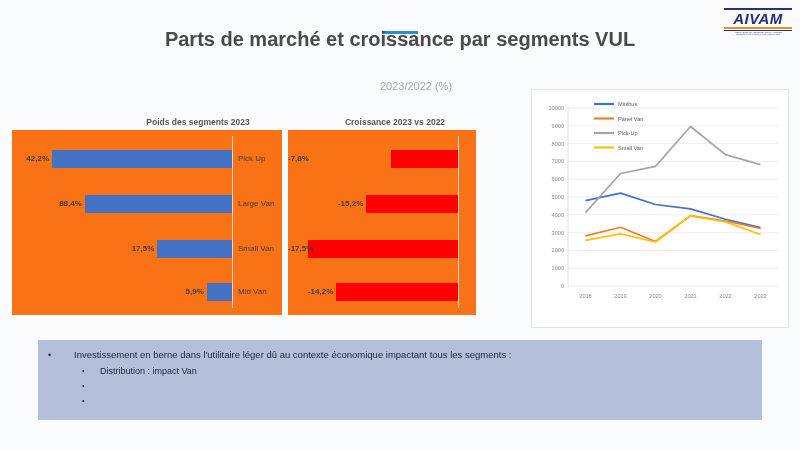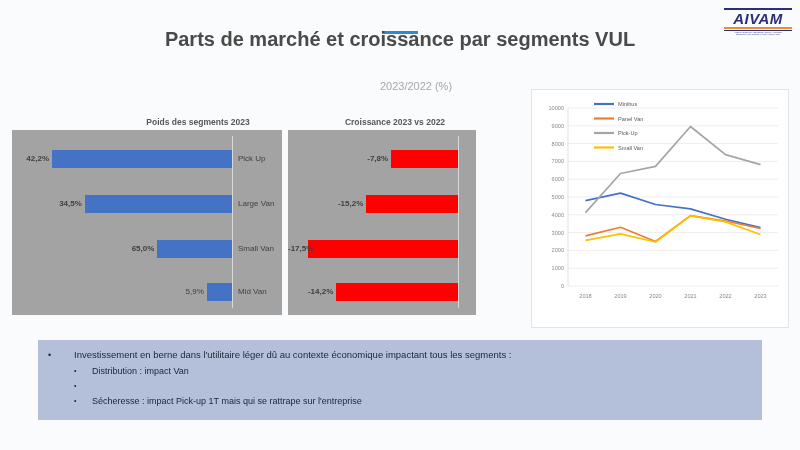--- a/index.html
+++ b/index.html
@@ -96,21 +96,21 @@
   
   .bar-chart-title {
     position: absolute;
     font-size: 8.5px;
     font-weight: bold;
     color: #575757;
     text-align: center;
   }
   .bar-panel {
     position: absolute;
-    background: #a3a3a3;
+    background: #f97316;
   }
   .bar-axis {
     position: absolute;
     width: 1px;
     background: #d9d9d9;
   }
   .bar-rect {
     height: 18px;
   }
 
@@ -152,23 +152,22 @@
   }
   .note-l1 {
     display: flex;
     align-items: flex-start;
     padding-left: 10px;
     margin-bottom: 2px;
   }
   .note-l2 {
     display: flex;
     align-items: flex-end;
-    padding-left: 28px;
+    padding-left: 44px;
     margin-bottom: 1px;
-    margin-left: 8px;
   }
   .bullet {
     color: #1b2436;
     font-size: 9px;
     line-height: 14px;
     width: 26px;
     flex: 0 0 26px;
   }
   .note-text {
     font-size: 9.5px;
@@ -194,35 +193,35 @@
 <div id="page-title">Parts de marché et croissance par segments VUL</div>
 <div id="page-subtitle">2023/2022 (%)</div>
 
 <div class="bar-chart-title" style="left:108px; top:117px; width:180px;text-align:center;">Poids des segments 2023</div>
 <div class="bar-panel" id="panel-poids" style="left:12px; top:130px; width:270px; height:185px;">
   <div class="bar-axis" id="axis-poids" style="left:220px; top:6px; height:172px;"></div>
 <div class="bar-rect" style="position: absolute; left: 40px; top: 20px; width: 180px; background: rgb(68, 114, 196);"></div>
     <div style="position: absolute; left: 0px; width: 37px; top: 20px; height: 18px; line-height: 18px; text-align: right; font-size: 8px; font-weight: bold; color: rgb(64, 64, 64); white-space: nowrap;">42,2%</div>
     <div style="position: absolute; left: 226px; top: 20px; height: 18px; line-height: 18px; font-size: 8px; color: rgb(64, 64, 64); white-space: nowrap;">Pick Up</div>
     <div class="bar-rect" style="position: absolute; left: 72.8436px; top: 65px; width: 147.156px; background: rgb(68, 114, 196);"></div>
-    <div style="position: absolute; left: 0px; width: 69.8436px; top: 65px; height: 18px; line-height: 18px; text-align: right; font-size: 8px; font-weight: bold; color: rgb(64, 64, 64); white-space: nowrap;">34,5%</div>
+    <div style="position: absolute; left: 0px; width: 69.8436px; top: 65px; height: 18px; line-height: 18px; text-align: right; font-size: 8px; font-weight: bold; color: rgb(64, 64, 64); white-space: nowrap;">88,4%</div>
     <div style="position: absolute; left: 226px; top: 65px; height: 18px; line-height: 18px; font-size: 8px; color: rgb(64, 64, 64); white-space: nowrap;">Large Van</div>
     <div class="bar-rect" style="position: absolute; left: 145.355px; top: 110px; width: 74.6445px; background: rgb(68, 114, 196);"></div>
-    <div style="position: absolute; left: 0px; width: 142.355px; top: 110px; height: 18px; line-height: 18px; text-align: right; font-size: 8px; font-weight: bold; color: rgb(64, 64, 64); white-space: nowrap;">65,0%</div>
+    <div style="position: absolute; left: 0px; width: 142.355px; top: 110px; height: 18px; line-height: 18px; text-align: right; font-size: 8px; font-weight: bold; color: rgb(64, 64, 64); white-space: nowrap;">17,5%</div>
     <div style="position: absolute; left: 226px; top: 110px; height: 18px; line-height: 18px; font-size: 8px; color: rgb(64, 64, 64); white-space: nowrap;">Small Van</div>
     <div class="bar-rect" style="position: absolute; left: 194.834px; top: 153px; width: 25.1659px; background: rgb(68, 114, 196);"></div>
-    <div style="position: absolute; left: 0px; width: 191.834px; top: 153px; height: 18px; line-height: 18px; text-align: right; font-size: 8px; font-weight: normal; color: rgb(64, 64, 64); white-space: nowrap;">5,9%</div>
+    <div style="position: absolute; left: 0px; width: 191.834px; top: 153px; height: 18px; line-height: 18px; text-align: right; font-size: 8px; font-weight: bold; color: rgb(64, 64, 64); white-space: nowrap;">5,9%</div>
     <div style="position: absolute; left: 226px; top: 153px; height: 18px; line-height: 18px; font-size: 8px; color: rgb(64, 64, 64); white-space: nowrap;">Mid Van</div>
   </div>
 
 <div class="bar-chart-title" style="left:300px; top:117px; width:190px;">Croissance 2023 vs 2022</div>
 <div class="bar-panel" id="panel-croissance" style="left:288px; top:130px; width:188px; height:185px;">
   <div class="bar-axis" id="axis-croissance" style="left:170px; top:6px; height:172px;"></div>
 <div class="bar-rect" style="position: absolute; left: 103.143px; top: 20px; width: 66.8571px; background: rgb(255, 0, 0);"></div>
-    <div style="position: absolute; left: 0px; width: 100.143px; top: 20px; height: 18px; line-height: 18px; text-align: right; font-size: 8px; font-weight: bold; color: rgb(64, 64, 64); white-space: nowrap;">-7,8%</div>
+    <div style="position: absolute; left: 0px; width: 100.143px; top: 20px; height: 18px; line-height: 18px; text-align: left; font-size: 8px; font-weight: bold; color: rgb(64, 64, 64); white-space: nowrap;">-7,8%</div>
     <div class="bar-rect" style="position: absolute; left: 78.2857px; top: 65px; width: 91.7143px; background: rgb(255, 0, 0);"></div>
     <div style="position: absolute; left: 0px; width: 75.2857px; top: 65px; height: 18px; line-height: 18px; text-align: right; font-size: 8px; font-weight: bold; color: rgb(64, 64, 64); white-space: nowrap;">-15,2%</div>
     <div class="bar-rect" style="position: absolute; left: 20px; top: 110px; width: 150px; background: rgb(255, 0, 0);"></div>
     <div style="position: absolute; left: 0px; width: 17px; top: 110px; height: 18px; line-height: 18px; text-align: right; font-size: 8px; font-weight: bold; color: rgb(64, 64, 64); white-space: nowrap;">-17,5%</div>
     <div class="bar-rect" style="position: absolute; left: 48.2857px; top: 153px; width: 121.714px; background: rgb(255, 0, 0);"></div>
     <div style="position: absolute; left: 0px; width: 45.2857px; top: 153px; height: 18px; line-height: 18px; text-align: right; font-size: 8px; font-weight: bold; color: rgb(64, 64, 64); white-space: nowrap;">-14,2%</div>
   </div>
 
 <div id="line-panel">
   <svg id="line-svg" width="256" height="237" viewBox="0 0 256 237">
@@ -277,15 +276,14 @@
   </div>
   <div class="note-l2">
     <span class="bullet">•</span>
     <span class="note-text">Distribution : impact Van</span>
   </div>
   <div class="note-l2">
     <span class="bullet">•</span>
   </div>
   <div class="note-l2">
     <span class="bullet">•</span>
-    <span class="note-text">Sécheresse : impact Pick-up 1T mais qui se rattrape sur l'entreprise</span>
   </div>
 </div>
 
 </body></html>

